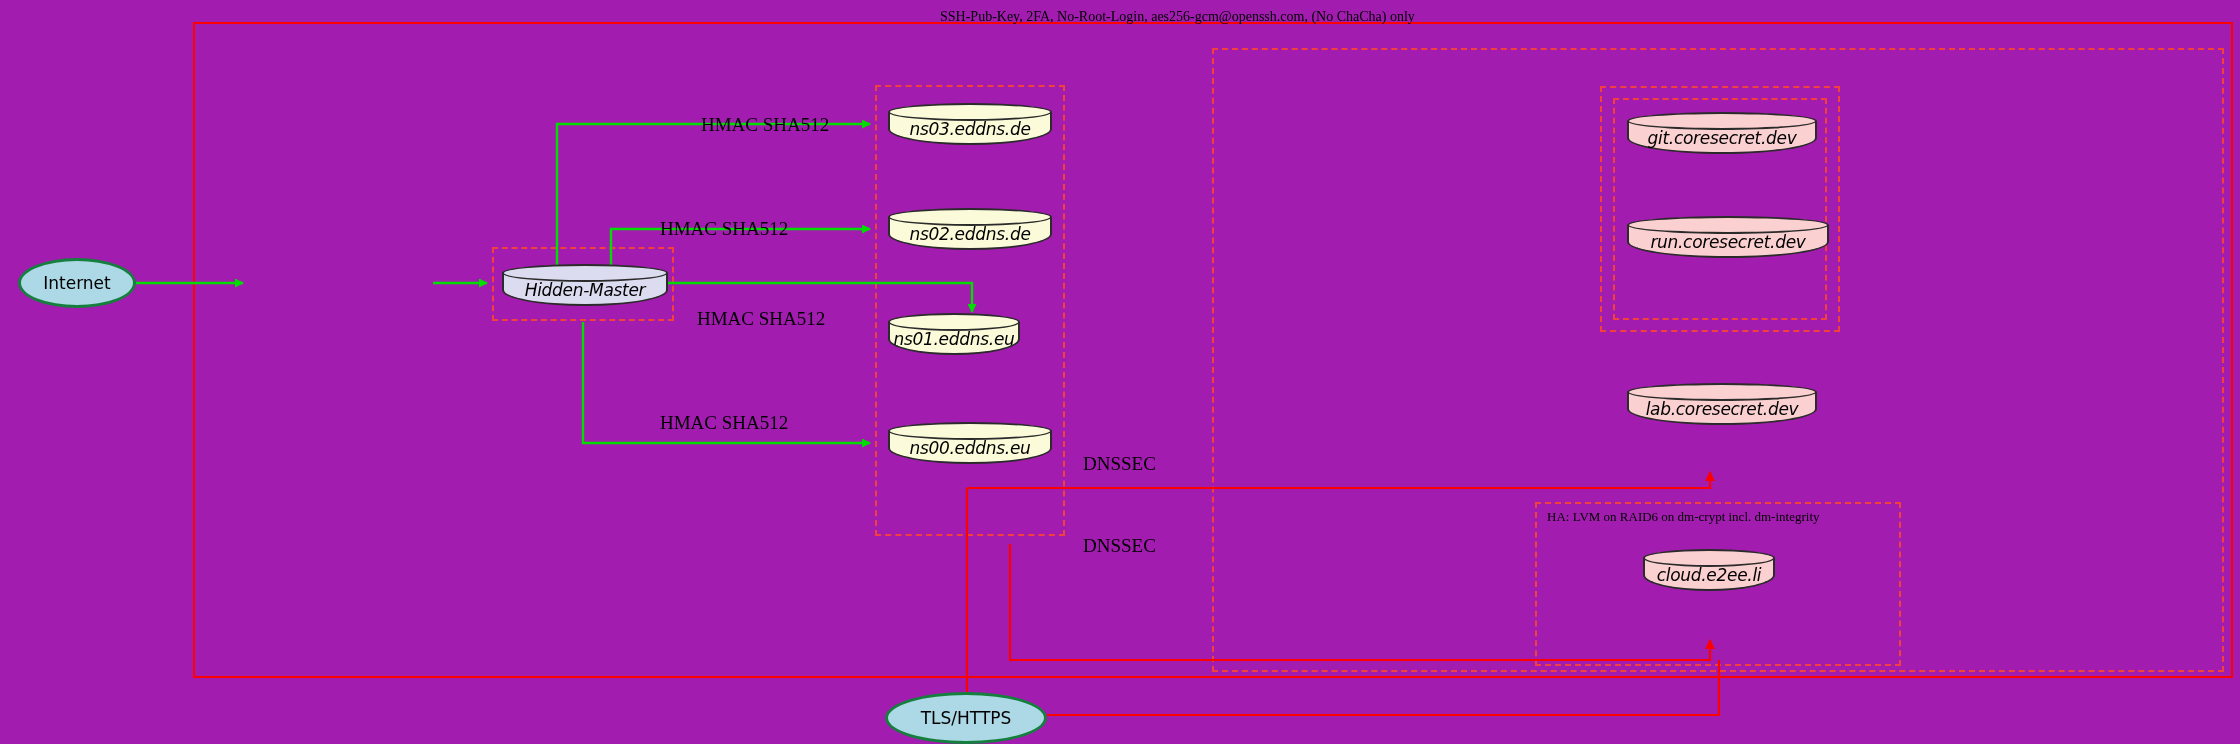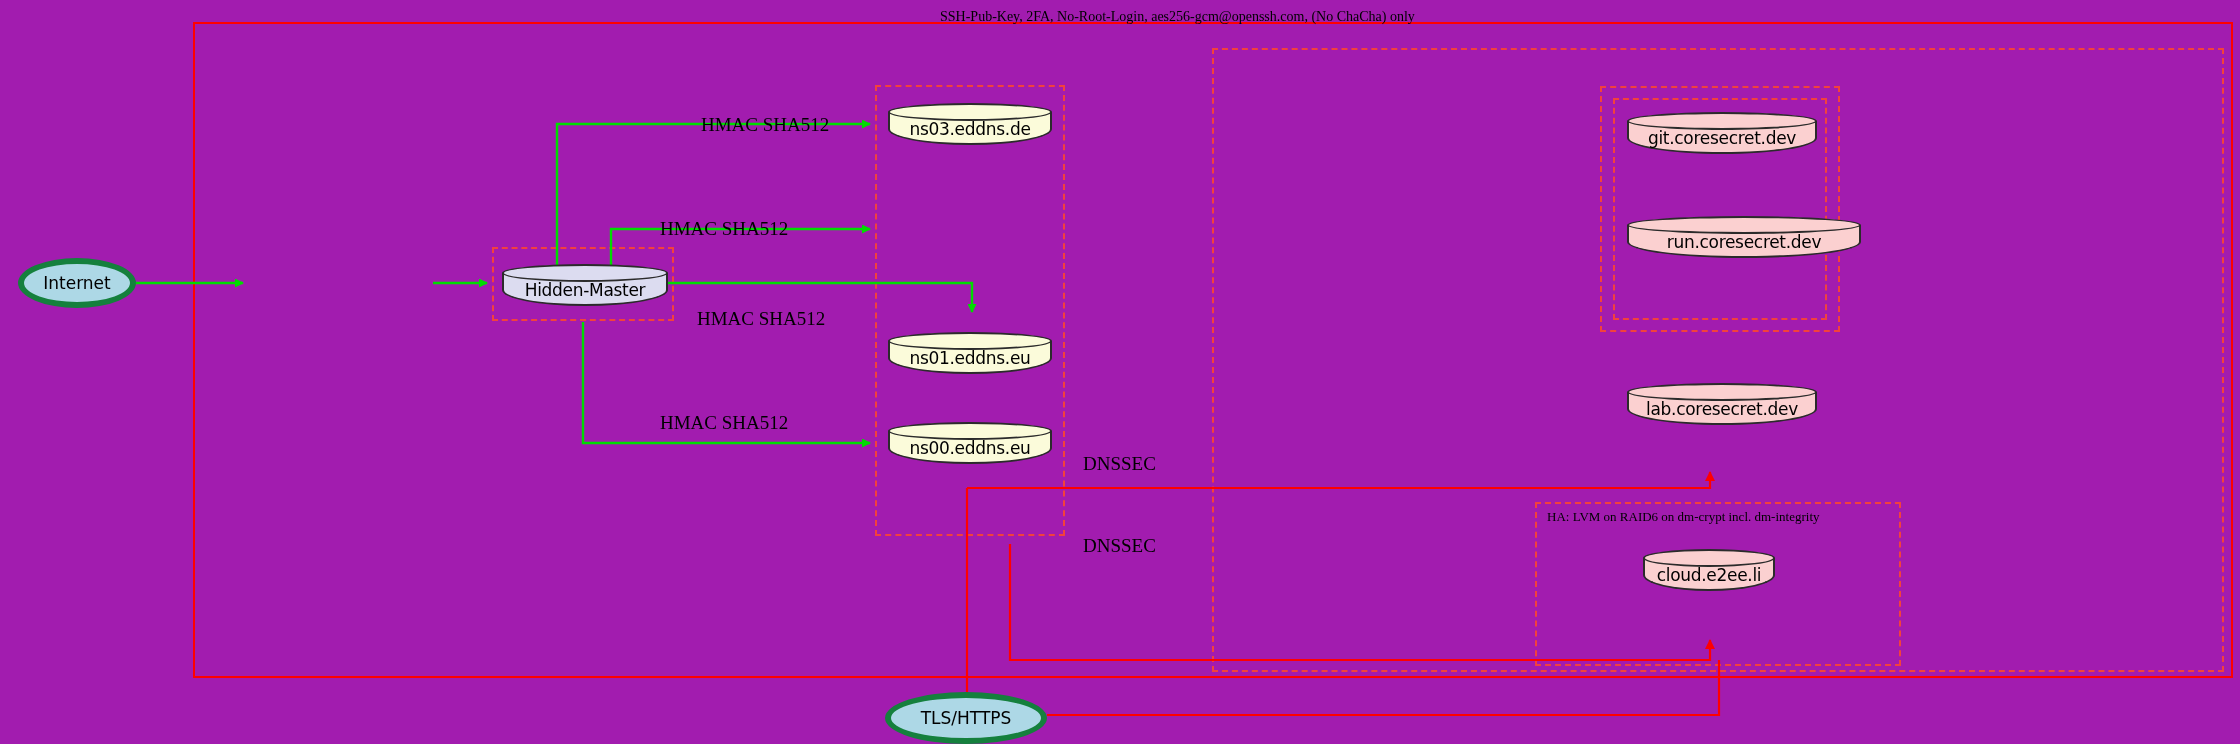--- a/index.html
+++ b/index.html
@@ -34,20 +34,21 @@
     white-space: nowrap;
     font-family: "Liberation Serif", serif;
     color: #000000;
     font-size: 13px;
     line-height: 1;
   }
   .cluster-label.big { font-size: 14px; }
   
   .cyl {
     position: absolute;
+    font-style: italic;
   }
   .cyl .body {
     position: absolute;
     left: 0; right: 0;
     top: 9px; bottom: 0;
     box-sizing: border-box;
     border: 2px solid #2b2b2b;
     border-top: none;
     border-radius: 0 0 50% 50% / 0 0 16px 16px;
   }
@@ -74,21 +75,21 @@
     letter-spacing: -0.3px;
   }
   .cyl.beige .body, .cyl.beige .top { background: #fbfbda; }
   .cyl.lav   .body, .cyl.lav   .top { background: #dcdcf0; }
   .cyl.pink  .body, .cyl.pink  .top { background: #fbd0d0; }
 
   
   .ellipse {
     position: absolute;
     box-sizing: border-box;
-    border: 6px solid #15803d;
+    border: 3px solid #15803d;
     border-radius: 50%;
     background: #add8e6;
     display: flex;
     align-items: center;
     justify-content: center;
     font-family: "DejaVu Sans", sans-serif;
     font-size: 17px;
     color: #000000;
     white-space: nowrap;
   }
@@ -184,40 +185,45 @@
     <div class="top"></div>
     <div class="label">Hidden-Master</div>
   </div>
 
   <div class="cyl beige" style="left:888px; top:103px; width:164px; height:42px;">
     <div class="body"></div>
     <div class="top"></div>
     <div class="label">ns03.eddns.de</div>
   </div>
 
-
-  <div class="cyl beige" style="left:888px; top:313px; width:164px; height:42px;margin-top:19px;">
+  <div class="cyl beige" style="left:888px; top:208px; width:164px; height:42px;">
+    <div class="body"></div>
+    <div class="top"></div>
+    <div class="label">ns02.eddns.de</div>
+  </div>
+
+  <div class="cyl beige" style="left:888px; top:313px; width:132px; height:42px;">
     <div class="body"></div>
     <div class="top"></div>
     <div class="label">ns01.eddns.eu</div>
   </div>
 
   <div class="cyl beige" style="left:888px; top:422px; width:164px; height:42px;">
     <div class="body"></div>
     <div class="top"></div>
     <div class="label">ns00.eddns.eu</div>
   </div>
 
   <div class="cyl pink" style="left:1627px; top:112px; width:190px; height:42px;">
     <div class="body"></div>
     <div class="top"></div>
     <div class="label">git.coresecret.dev</div>
   </div>
 
-  <div class="cyl pink" style="left:1627px; top:216px; width:202px; height:42px;padding-left:32px;">
+  <div class="cyl pink" style="left:1627px; top:216px; width:202px; height:42px;">
     <div class="body"></div>
     <div class="top"></div>
     <div class="label">run.coresecret.dev</div>
   </div>
 
   <div class="cyl pink" style="left:1627px; top:383px; width:190px; height:42px;">
     <div class="body"></div>
     <div class="top"></div>
     <div class="label">lab.coresecret.dev</div>
   </div>

